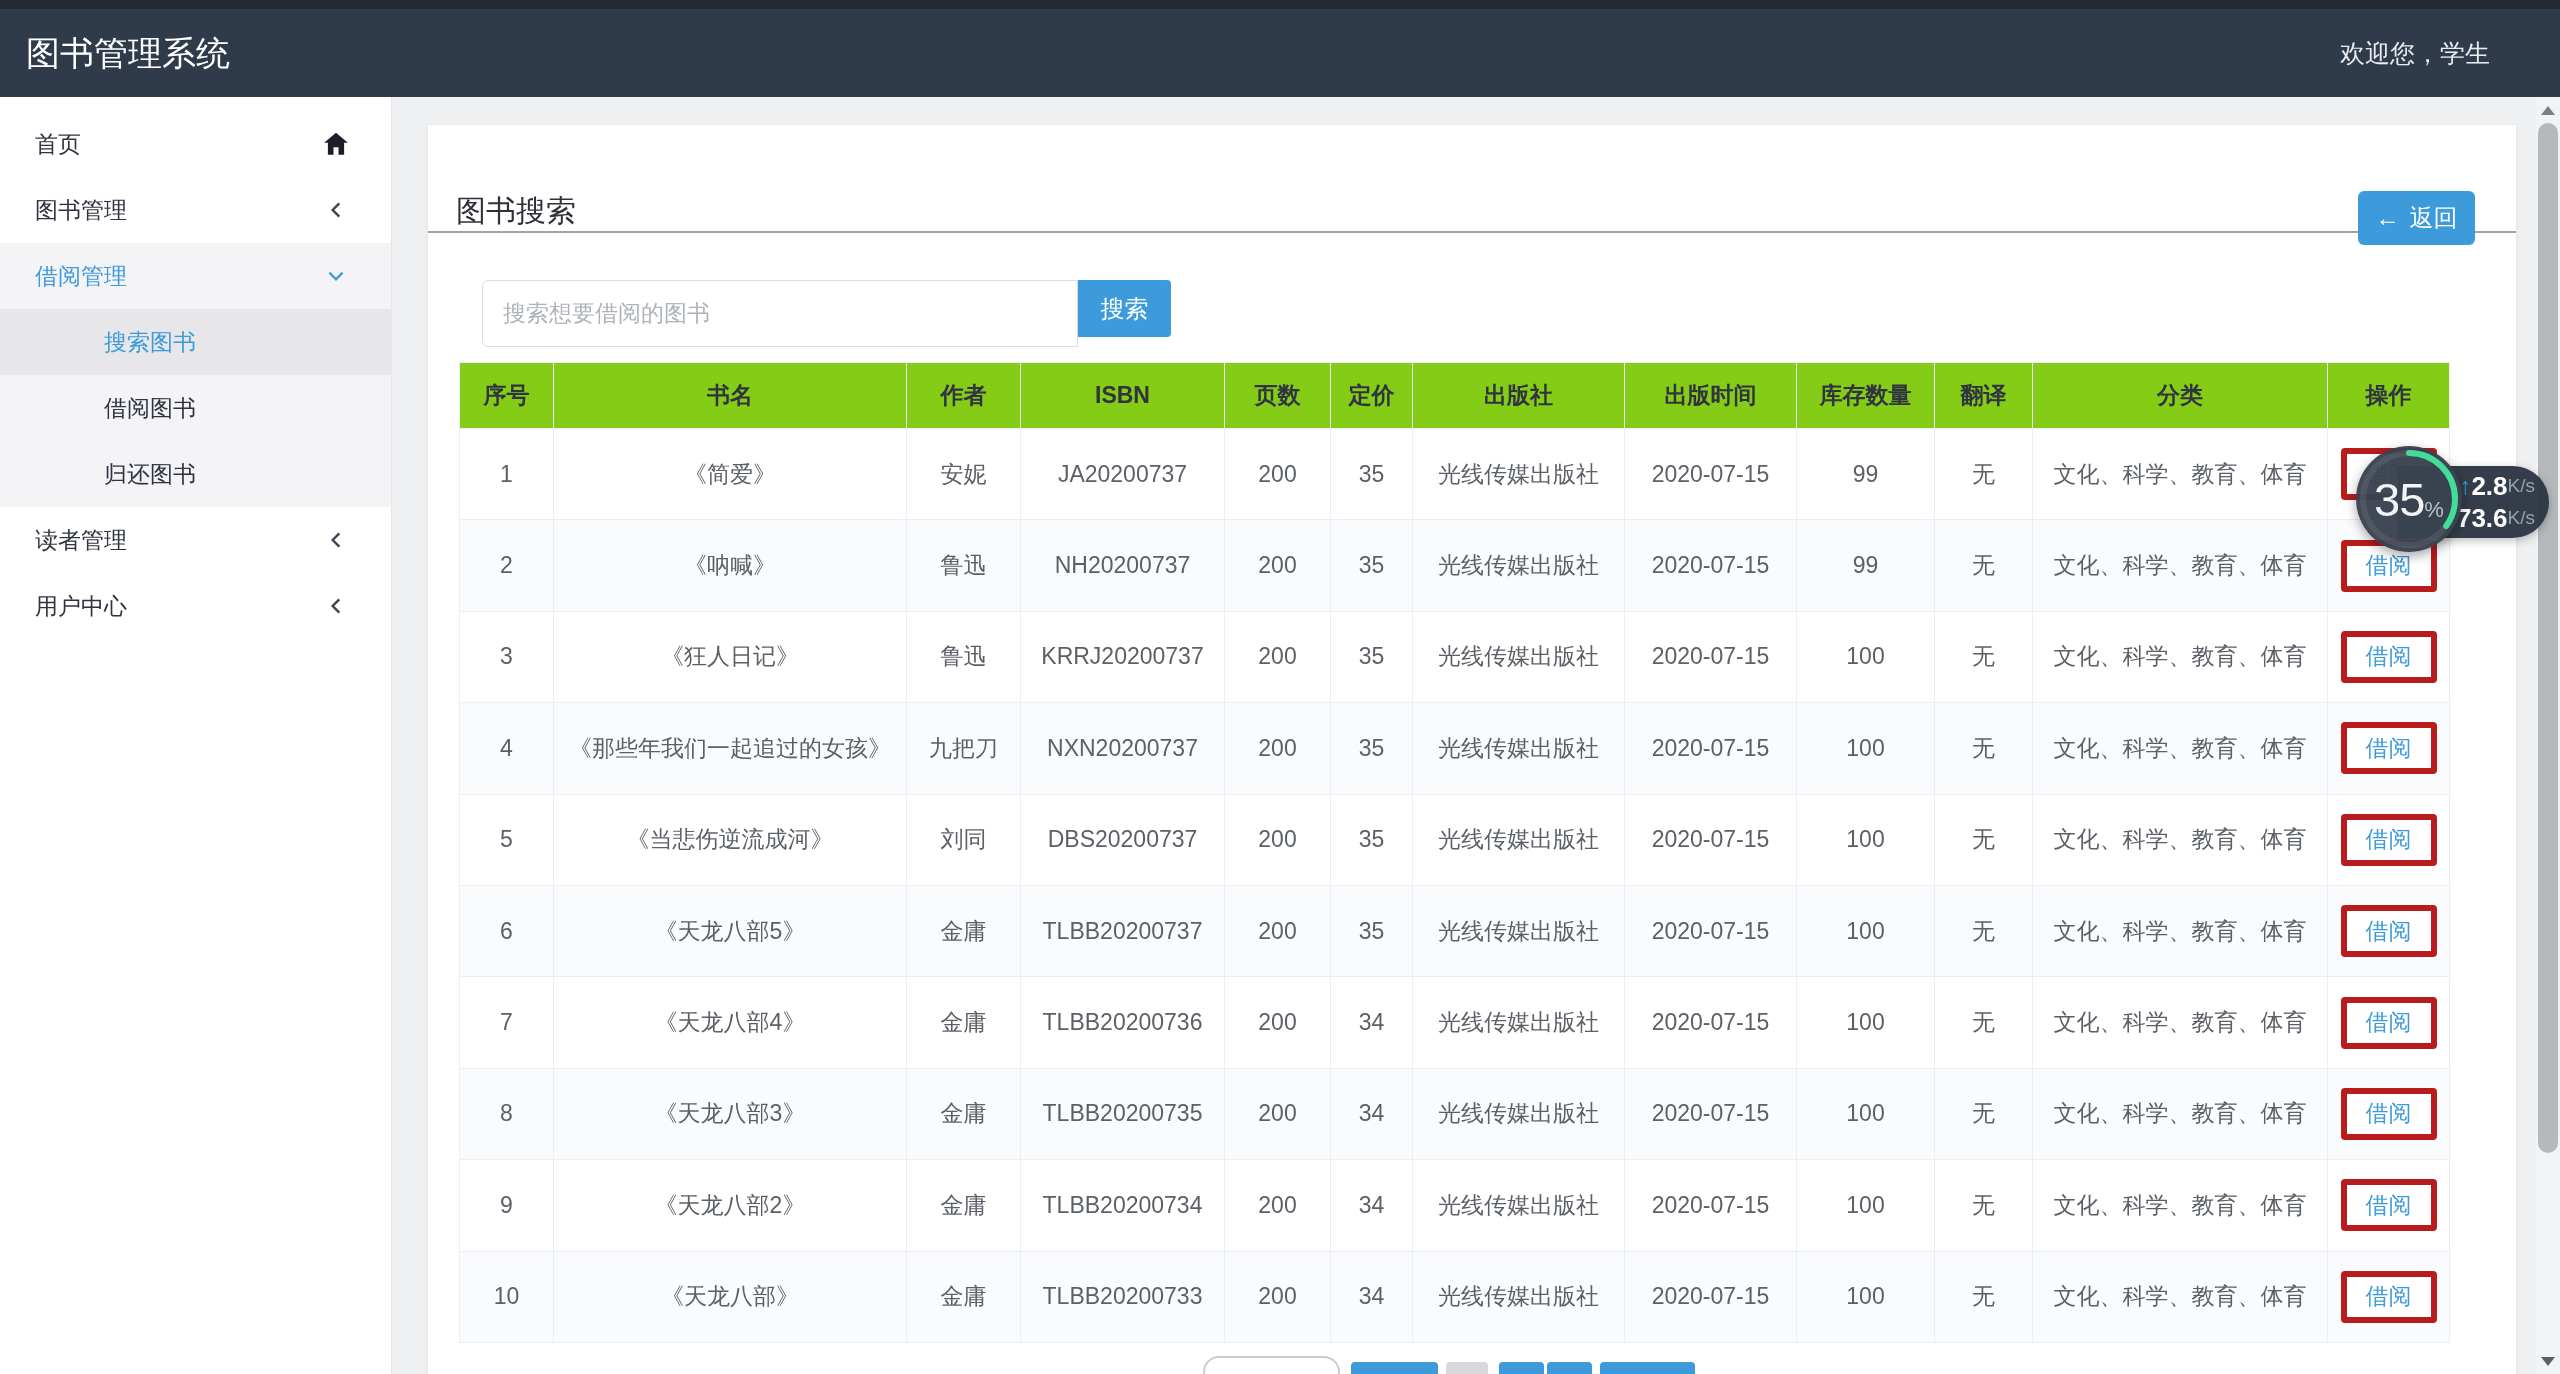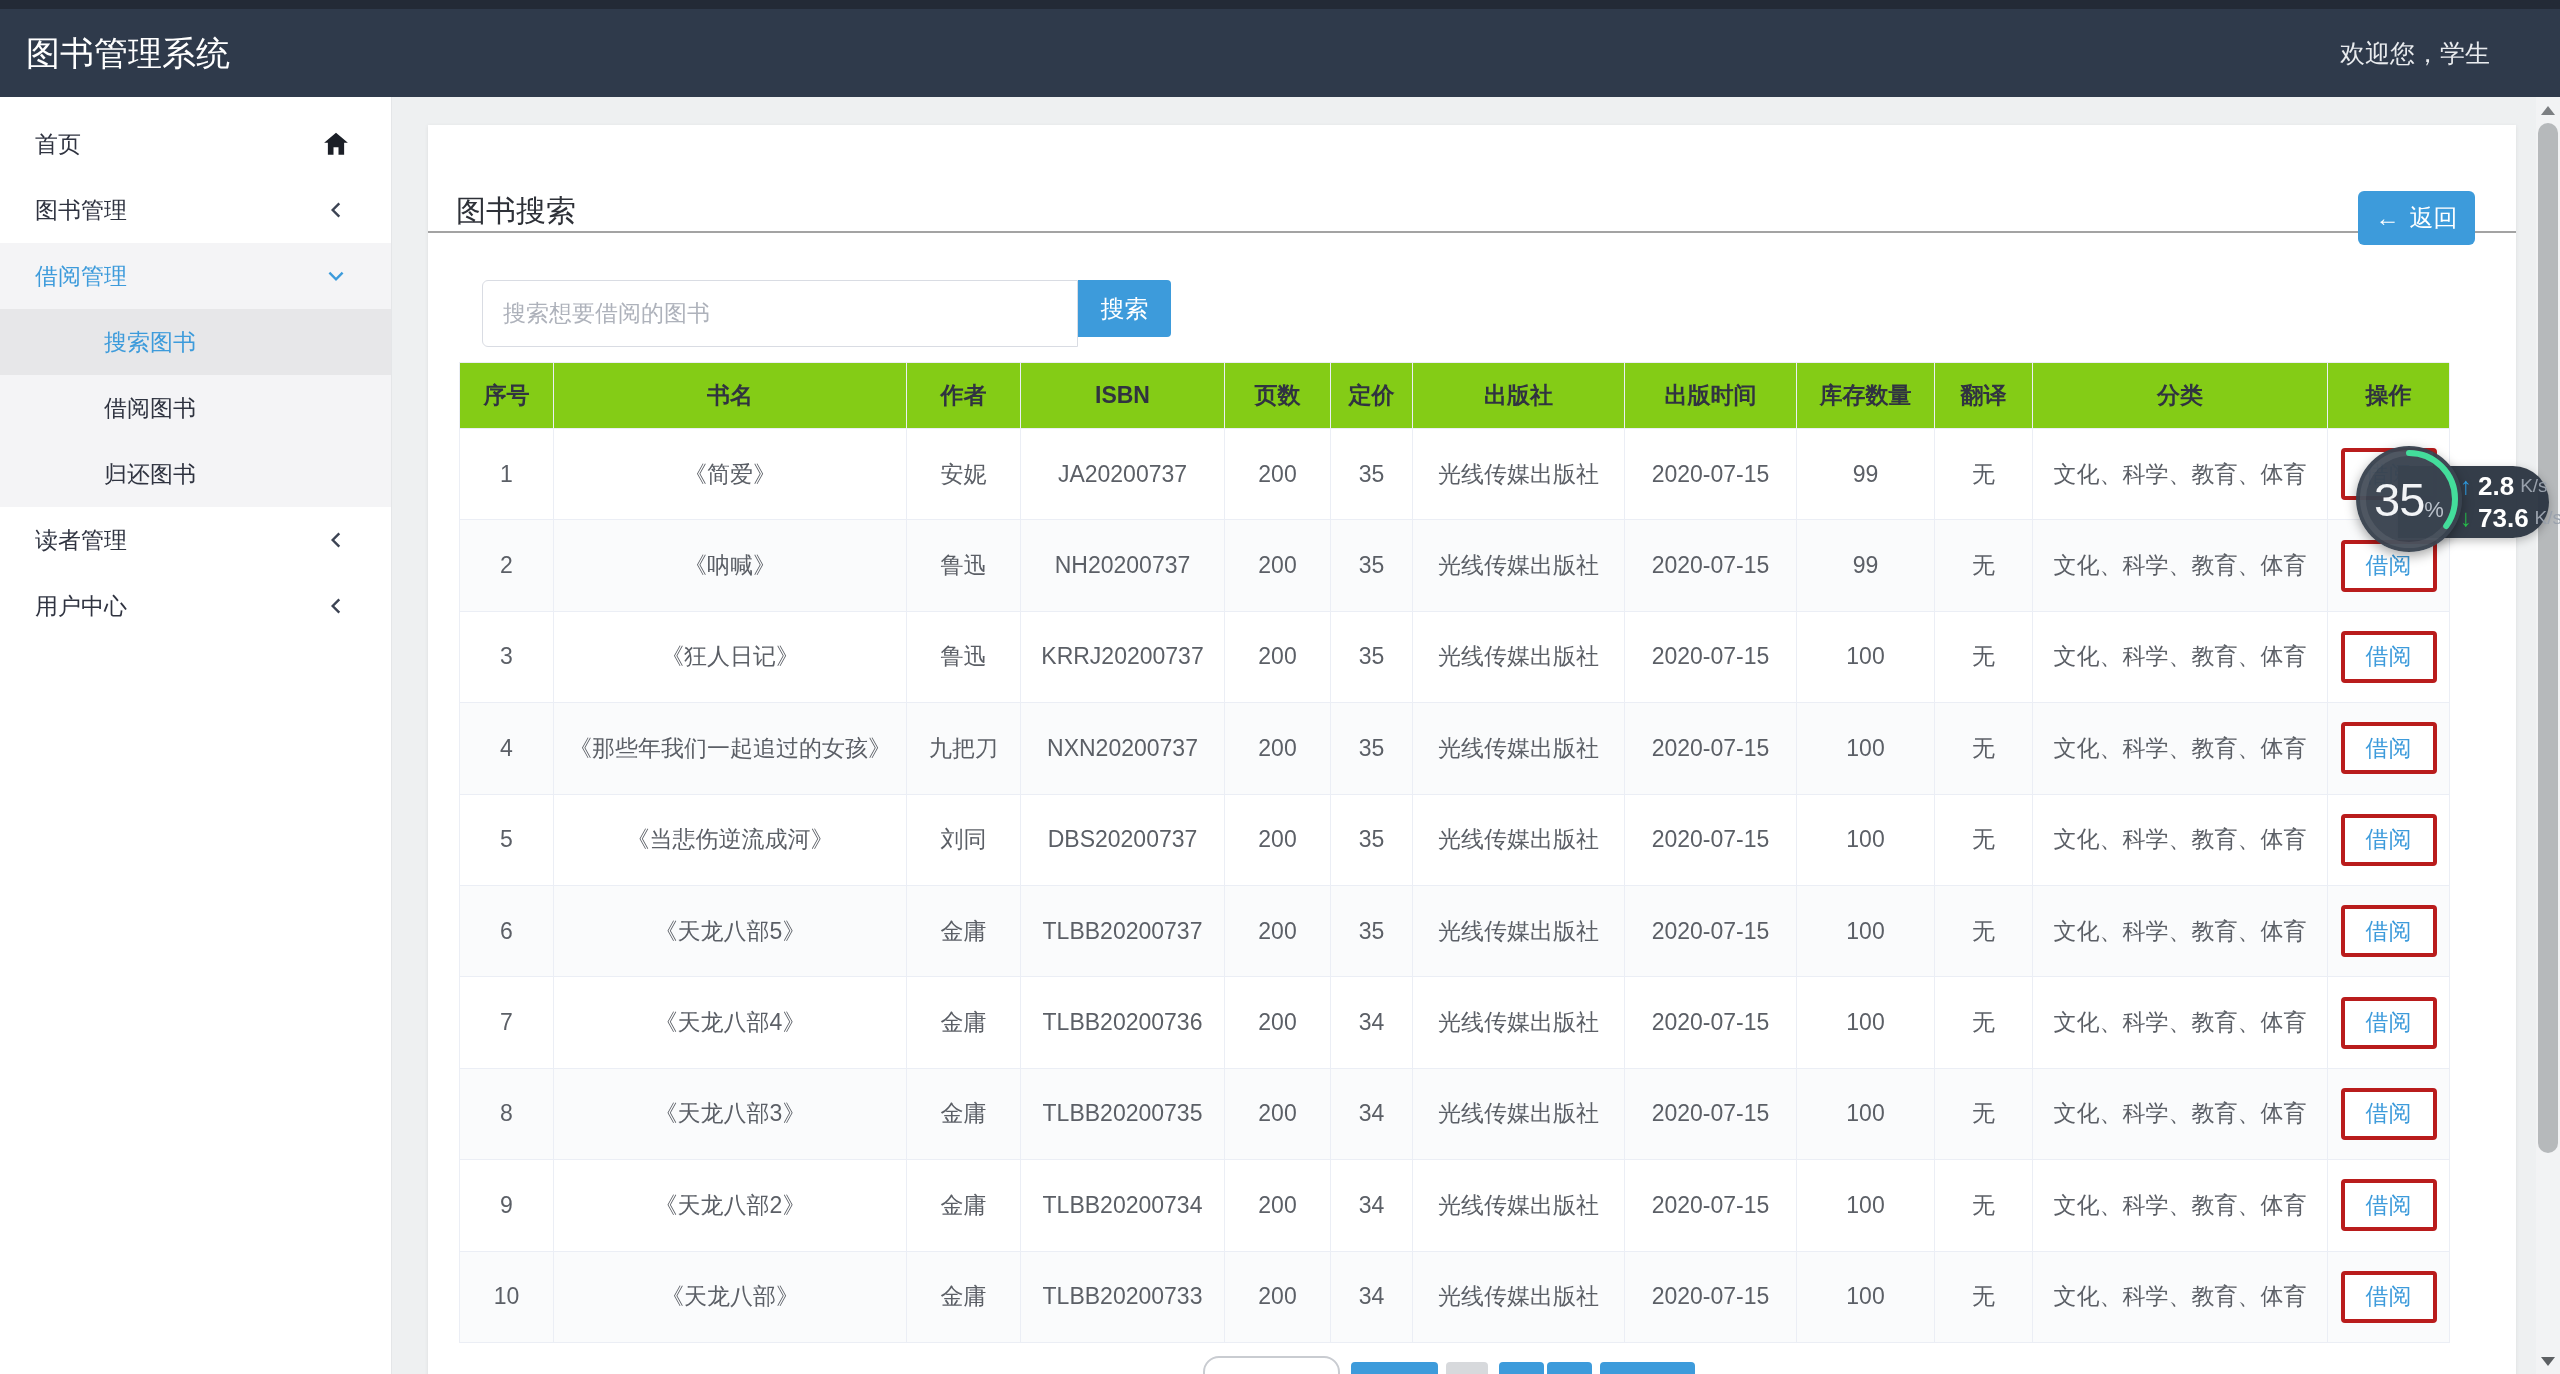--- a/index.html
+++ b/index.html
@@ -52,21 +52,21 @@
     border-left:1px solid #ebeef5; border-top:1px solid #ebeef5; font-size:23px; }
   .thead, .tr { display:grid; grid-template-columns:var(--cols); }
   .th { height:66px; background:#84cc16; color:#303340; font-weight:700;
     display:flex; align-items:center; justify-content:center;
     border-right:1px solid #ebeef5; border-bottom:1px solid #ebeef5; }
   .tr { background:#ffffff; }
   .tr:nth-child(even) { background:#fafbfc; }
   .cell { height:91.4px; display:flex; align-items:center; justify-content:center;
     color:#5b5f66; border-right:1px solid #ebeef5; border-bottom:1px solid #ebeef5;
     text-align:center; padding:0 6px; }
-  .borrow-btn { width:96px; height:52px; background:#ffffff; border:4px solid #b91c1c;
+  .borrow-btn { width:96px; height:52px; background:#ffffff; border:6px solid #b91c1c;
     border-radius:4px; color:#3d9bdb; font-size:23px; cursor:pointer; font-family:inherit; }
 
   
   .pager-select { position:absolute; left:1203px; top:1356px; width:137px; height:44px;
     background:#ffffff; border:2px solid #c9ccd1; border-radius:16px; z-index:12; }
   .pager-bar { position:absolute; top:1362px; height:34px; border-radius:4px 4px 0 0; z-index:12; }
   .pb1 { left:1351px; width:87px; background:#3d9bdb; }
   .pb2 { left:1446px; width:42px; background:#d7d9dc; }
   .pb3 { left:1499px; width:45px; background:#3d9bdb; }
   .pb4 { left:1547px; width:45px; background:#3d9bdb; }
@@ -82,21 +82,21 @@
     border-bottom:9px solid #7c7f82; }
   .sb-arrow-down { position:absolute; left:5px; bottom:8px; width:0; height:0;
     border-left:7px solid transparent; border-right:7px solid transparent;
     border-top:9px solid #5d6063; }
 
   
   .net-pill { position:absolute; left:2398px; top:466px; width:151px; height:72px;
     background:rgba(44,53,66,.96); border-radius:0 36px 36px 0; z-index:60;
     display:flex; flex-direction:column; justify-content:center; padding:0 14px 0 62px;
     box-shadow:0 3px 10px rgba(0,0,0,.25); }
-  .net-line { display:flex; align-items:center; gap:6px; height:32px; }
+  .net-line { display:flex; align-items:center; justify-content:flex-end; height:32px; }
   .net-arrow { font-size:24px; font-weight:700; line-height:1; }
   .up { color:#2e9fe6; } .down { color:#27c24c; }
   .net-num { color:#ffffff; font-size:26px; font-weight:700; }
   .net-unit { color:#99a1ac; font-size:19px; }
   .net-ball { position:absolute; left:2356px; top:446px; width:106px; height:106px;
     border-radius:50%; background:rgba(58,67,80,.97); z-index:61;
     display:flex; align-items:center; justify-content:center;
     box-shadow:0 4px 12px rgba(0,0,0,.35); cursor:grab; }
   .net-ball svg { position:absolute; left:0; top:0; }
   .net-pct { color:#f2f4f6; font-size:47px; font-weight:400; letter-spacing:-1px; }

